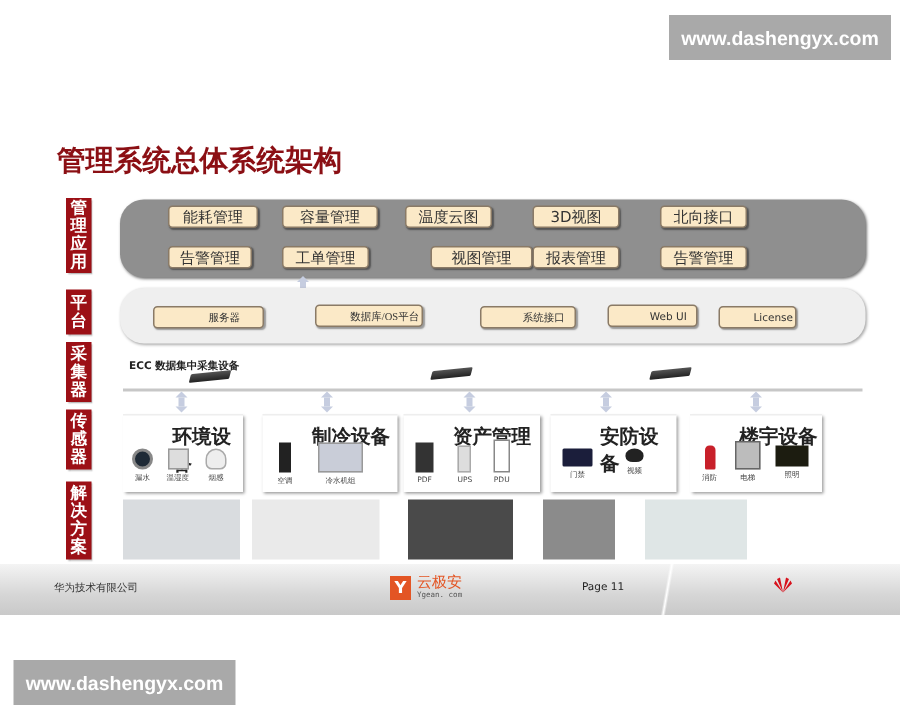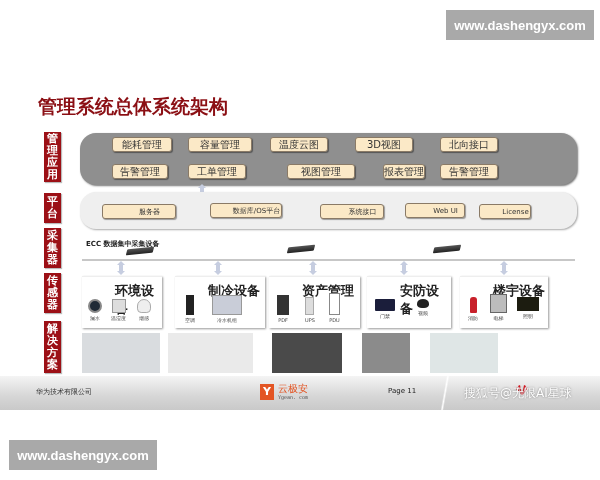--- a/index.html
+++ b/index.html
@@ -76,31 +76,31 @@
 
 <div class="layer mgmt">
   <div class="pill big" style="left:32px;top:4px;width:60px;">能耗管理</div>
   <div class="pill big" style="left:108px;top:4px;width:64px;">容量管理</div>
   <div class="pill big" style="left:190px;top:4px;width:58px;">温度云图</div>
   <div class="pill big" style="left:275px;top:4px;width:58px;">3D视图</div>
   <div class="pill big" style="left:360px;top:4px;width:58px;">北向接口</div>
   <div class="pill big" style="left:32px;top:31px;width:56px;">告警管理</div>
   <div class="pill big" style="left:108px;top:31px;width:58px;">工单管理</div>
   <div class="pill big" style="left:190px;top:31px;width:68px;margin-left:17px;">视图管理</div>
-  <div class="pill big" style="left:275px;top:31px;width:42px;margin-left:28px;">报表管理</div>
+  <div class="pill big" style="left:275px;top:31px;width:58px;">报表管理</div>
   <div class="pill big" style="left:360px;top:31px;width:58px;">告警管理</div>
 </div>
 
 <div class="arrow" style="left:198px;top:184px;">
     <div class="shaft"></div>
   </div>
 
 <div class="layer platform">
   <div class="pill small" style="left:22px;top:12px;width:74px;">服务器</div>
-  <div class="pill small" style="left:130px;top:11px;width:72px;">数据库/OS平台</div>
+  <div class="pill small" style="left:130px;top:11px;width:72px;font-family:Liberation Serif, serif;">数据库/OS平台</div>
   <div class="pill small" style="left:240px;top:12px;width:64px;">系统接口</div>
   <div class="pill small" style="left:325px;top:11px;width:60px;">Web UI</div>
   <div class="pill small" style="left:399px;top:12px;width:52px;">License</div>
 </div>
 
 <div class="collector">
   <div class="collector-label">ECC 数据集中采集设备</div>
   <div class="switch" style="left:45px;top:13px;"></div>
   <div class="switch" style="left:206px;top:11px;"></div>
   <div class="switch" style="left:352px;top:11px;"></div>
@@ -207,16 +207,15 @@
     <div class="logo-text">
       <span class="logo-cn">云极安</span>
       <span class="logo-en">Ygean. com</span>
     </div>
   </div>
   <div class="footer-page">Page 11</div>
   <div class="footer-stripe"></div>
   <svg class="hw-logo" viewBox="0 0 14 12">
     <path d="M7 11 L3 2 L5 1 Z M7 11 L11 2 L9 1 Z M7 11 L1 5 L2 3 Z M7 11 L13 5 L12 3 Z" fill="#d7111c"></path>
   </svg>
-  <div class="footer-watermark">搜狐号@无限AI星球</div>
 </div>
 
 <div class="wm wm-bottom">www.dashengyx.com</div>
 
 </body></html>

